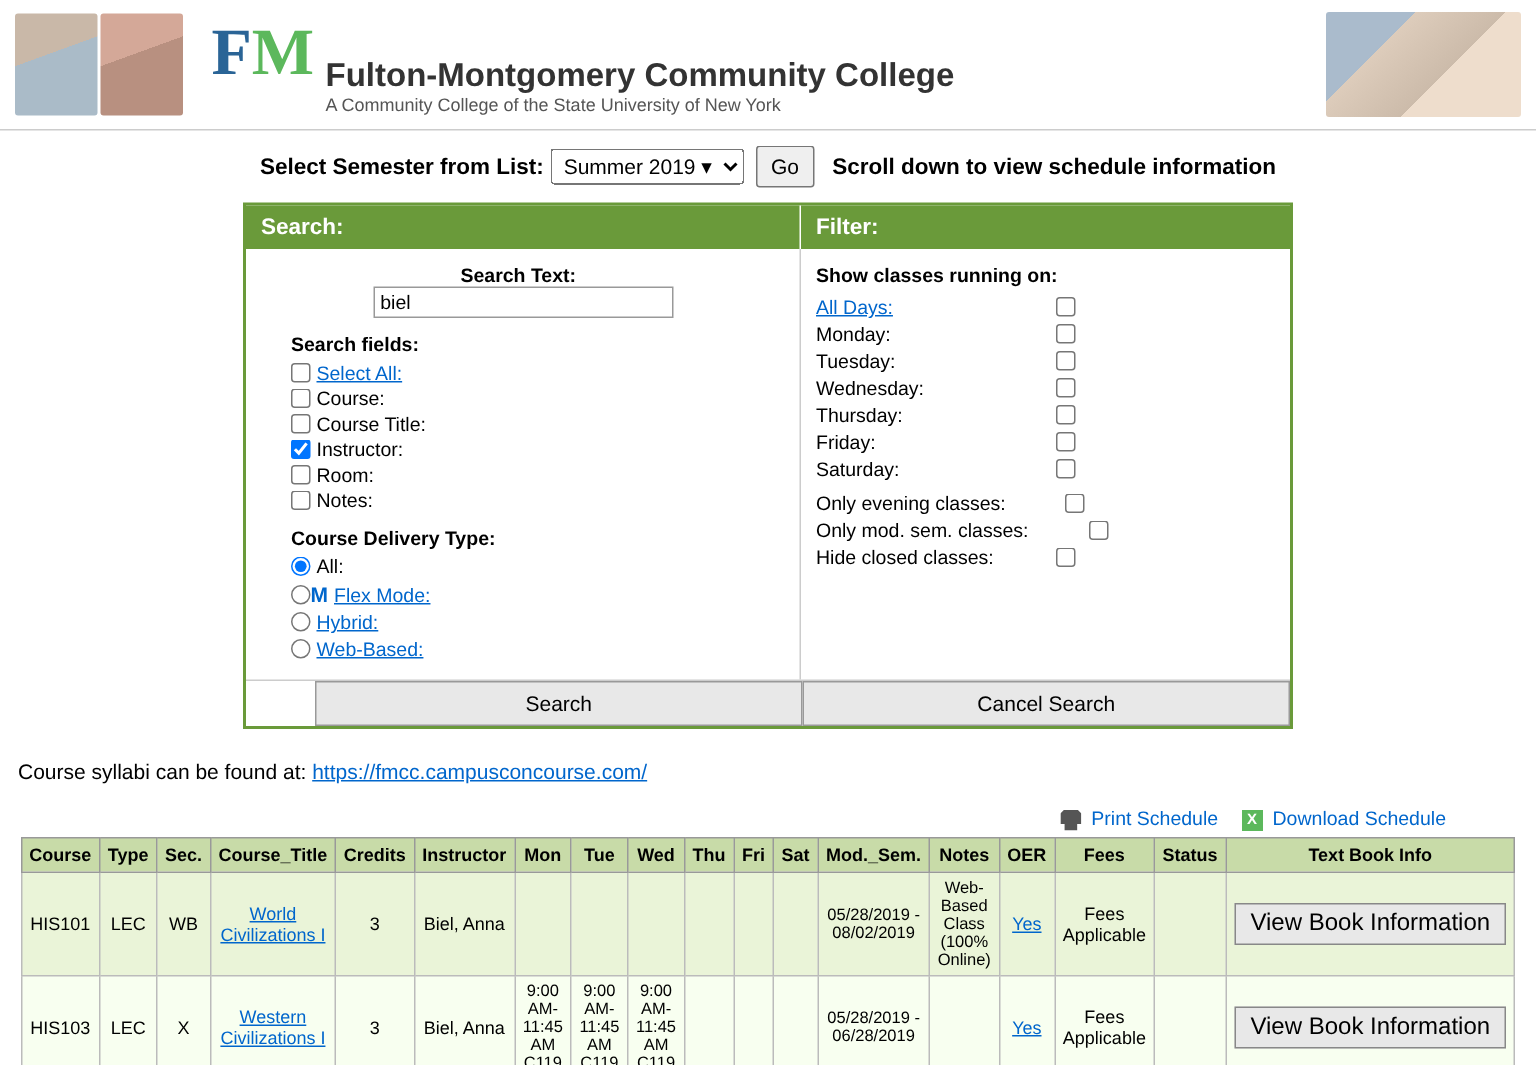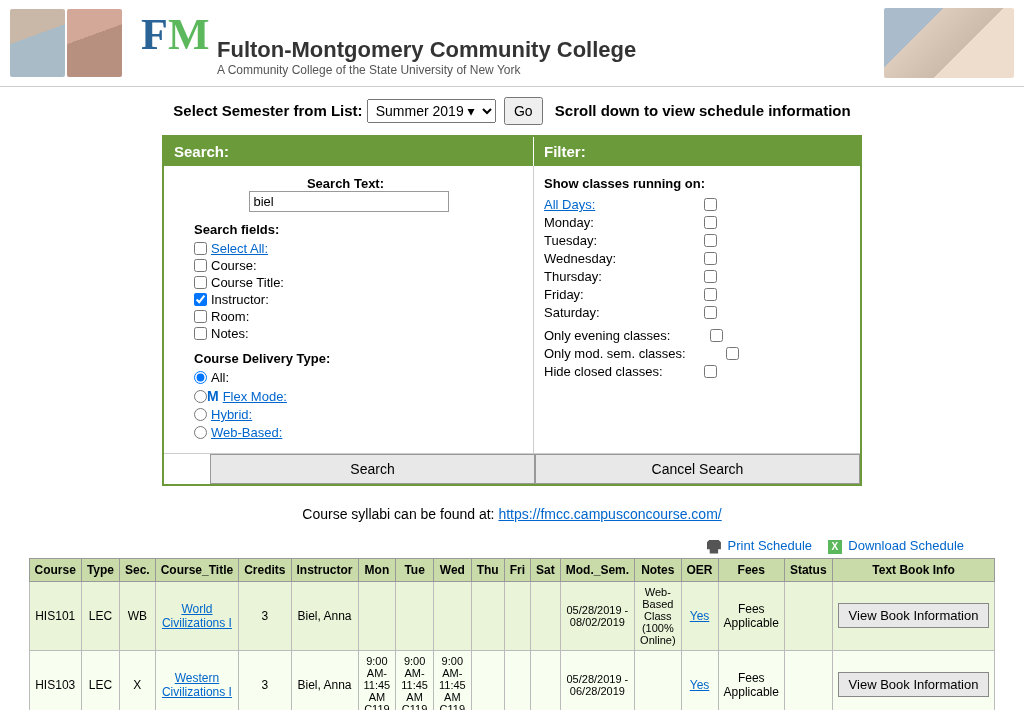--- a/index.html
+++ b/index.html
@@ -56,36 +56,36 @@
     .filter-row label { min-width: 120px; font-size: 13px; }
     .filter-row a { font-size: 13px; color: #0066cc; text-decoration: underline; min-width: 120px; }
     .filter-row input[type=checkbox] { margin-left: 4px; }
     .filter-separator { margin: 8px 0; }
 
     
     .sf-buttons { display: flex; border-top: 1px solid #ccc; padding-left: 46px; }
     .sf-buttons button { flex: 1; padding: 6px; font-size: 14px; border: 1px solid #999; background: #e8e8e8; cursor: pointer; }
 
     
-    .syllabi-bar { text-align: center; padding: 12px; font-size: 14px; }
+    .syllabi-bar { text-align: left; padding: 12px; font-size: 14px; }
     .syllabi-bar a { color: #0066cc; }
 
     
     .print-download-bar { text-align: right; padding: 4px 60px; font-size: 13px; }
     .print-download-bar a { color: #0066cc; text-decoration: none; margin-left: 12px; }
 
     
     .results-table { margin: 0 auto; width: 960px; border-collapse: collapse; font-size: 12px; }
     .results-table th { background: #c8dba8; border: 1px solid #999; padding: 4px 5px; text-align: center; font-weight: bold; white-space: nowrap; }
     .results-table td { border: 1px solid #bbb; padding: 4px 5px; text-align: center; vertical-align: middle; }
     .results-table tr.row-even { background: #eaf4d8; }
     .results-table tr.row-odd { background: #f8fff0; }
     .results-table a { color: #0066cc; }
 
-    .view-book-btn { background: #e8e8e8; border: 1px solid #888; padding: 4px 10px; font-size: 13px; cursor: pointer; white-space: nowrap; }
+    .view-book-btn { background: #e8e8e8; border: 1px solid #888; padding: 4px 10px; font-size: 16px; cursor: pointer; white-space: nowrap; }
 
     .icon-print { display: inline-block; width: 14px; height: 14px; background: #555; vertical-align: middle; margin-right: 3px; clip-path: polygon(20% 0%, 80% 0%, 100% 20%, 100% 70%, 80% 70%, 80% 100%, 20% 100%, 20% 70%, 0% 70%, 0% 20%); }
     .icon-excel { display: inline-block; width: 14px; height: 14px; background: #5cb85c; vertical-align: middle; margin-right: 3px; font-size: 10px; color: #fff; text-align: center; line-height: 14px; font-weight: bold; }
   </style>
 </head>
 <body>
 
 <div class="header">
   <div class="header-photos">
     <div class="photo-placeholder p1" style="background: linear-gradient(160deg,#c9b8a8 40%,#aabbc8 40%); width:55px; height:68px;"></div>

